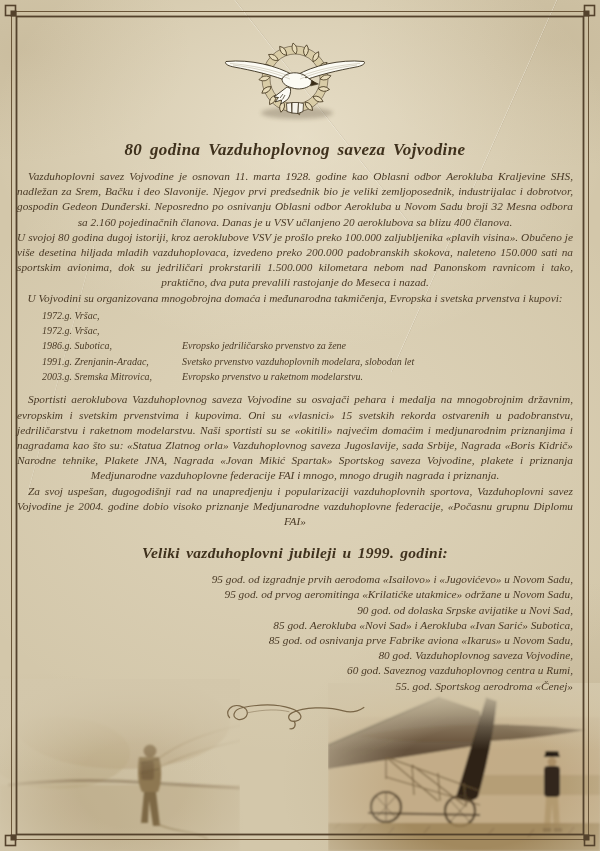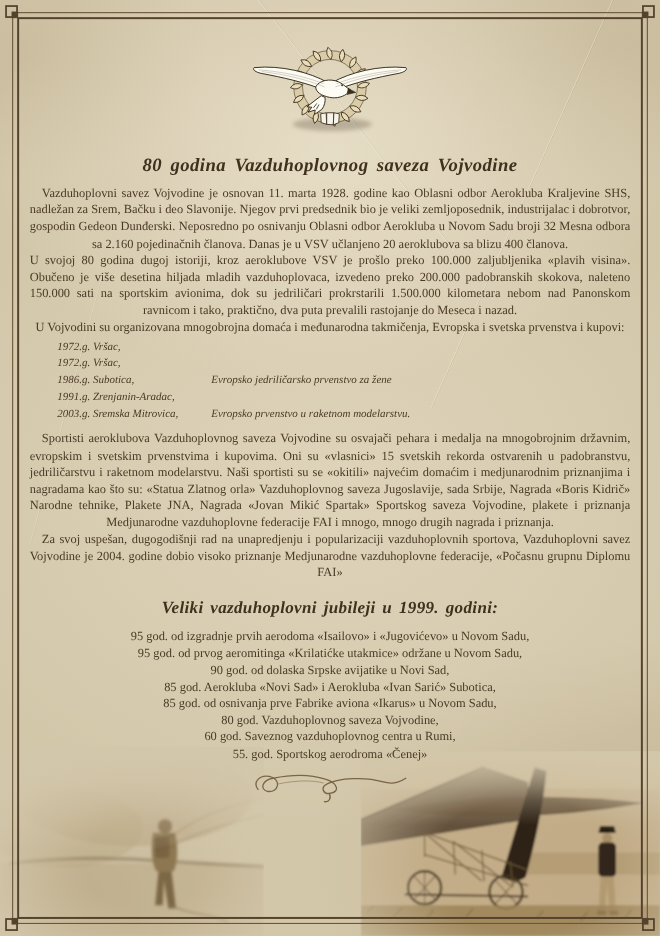--- a/index.html
+++ b/index.html
@@ -35,48 +35,48 @@
   }
   .photo-right .fade{
     background:
       linear-gradient(to bottom, rgba(211,199,171,.9), rgba(211,199,171,0) 40%),
       radial-gradient(ellipse 72% 80% at 55% 62%, rgba(211,199,171,0) 45%, rgba(211,199,171,.75) 95%);
   }
 
   .frame{position:absolute;inset:0;z-index:2;pointer-events:none;}
 
   .content{
-    position:absolute;left:27px;right:27px;top:0;z-index:3;
+    position:absolute;left:17px;right:27px;top:0;z-index:3;
     color:#493a25;
   }
   .emblem{margin:24px auto 0 auto;width:164px;height:104px;}
   h1{
     margin:12px 0 0 0;text-align:center;
     font-size:17px;font-style:italic;font-weight:bold;
     letter-spacing:.4px;word-spacing:3px;color:#3f311d;
   }
   h2{
     margin:15px 0 0 0;text-align:center;
     font-size:15.5px;font-style:italic;font-weight:bold;
     letter-spacing:.3px;word-spacing:2px;color:#3f311d;
   }
   p.body{
-    margin:0;font-size:11.3px;line-height:15.2px;
+    margin:0;font-size:11.3px;font-style:italic;line-height:15.2px;
     text-align:justify;text-align-last:center;color:#4a3a26;
   }
   p.first{margin-top:9px;}
   p.indent{text-indent:11px;}
   .champ-list{margin:2px 0 0 25px;}
   .champ-row{display:flex;font-size:10px;font-style:italic;line-height:15.3px;color:#4a3a26;}
   .champ-year{flex:0 0 140px;}
   .champ-event{flex:1;}
   p.after-list{margin-top:8px;}
   .jubilee-list{margin-top:10px;}
   .jubilee-item{
-    text-align:center;font-size:11.3px;
+    text-align:right;font-size:11.3px;font-style:italic;
     line-height:15.2px;color:#4a3a26;
   }
   .flourish{margin:5px auto 0 auto;width:150px;height:34px;opacity:.85;}
 </style>
 </head>
 <body>
 
 <div class="page">
 
   <div class="crease crease1"></div>
@@ -232,20 +232,21 @@
       </div>
       <div class="champ-row">
         <span class="champ-year">1972.g. Vršac,</span>
       </div>
       <div class="champ-row">
         <span class="champ-year">1986.g. Subotica,</span>
         <span class="champ-event">Evropsko jedriličarsko prvenstvo za žene</span>
       </div>
       <div class="champ-row">
         <span class="champ-year">1991.g. Zrenjanin-Aradac,</span>
+        <span class="champ-event">Svetsko prvenstvo vazduhoplovnih modelara, slobodan let</span>
       </div>
       <div class="champ-row">
         <span class="champ-year">2003.g. Sremska Mitrovica,</span>
         <span class="champ-event">Evropsko prvenstvo u raketnom modelarstvu.</span>
       </div>
     </div>
 
     <p class="body after-list indent">Sportisti aeroklubova Vazduhoplovnog saveza Vojvodine su osvajači pehara i medalja na mnogobrojnim državnim, evropskim i svetskim prvenstvima i kupovima. Oni su «vlasnici» 15 svetskih rekorda ostvarenih u padobranstvu, jedriličarstvu i raketnom modelarstvu. Naši sportisti su se «okitili» najvećim domaćim i medjunarodnim priznanjima i nagradama kao što su: «Statua Zlatnog orla» Vazduhoplovnog saveza Jugoslavije, sada Srbije, Nagrada «Boris Kidrič» Narodne tehnike, Plakete JNA, Nagrada «Jovan Mikić Spartak» Sportskog saveza Vojvodine, plakete i priznanja Medjunarodne vazduhoplovne federacije FAI i mnogo, mnogo drugih nagrada i priznanja.</p>
     <p class="body indent">Za svoj uspešan, dugogodišnji rad na unapredjenju i popularizaciji vazduhoplovnih sportova, Vazduhoplovni savez Vojvodine je 2004. godine dobio visoko priznanje Medjunarodne vazduhoplovne federacije, «Počasnu grupnu Diplomu FAI»</p>
 

